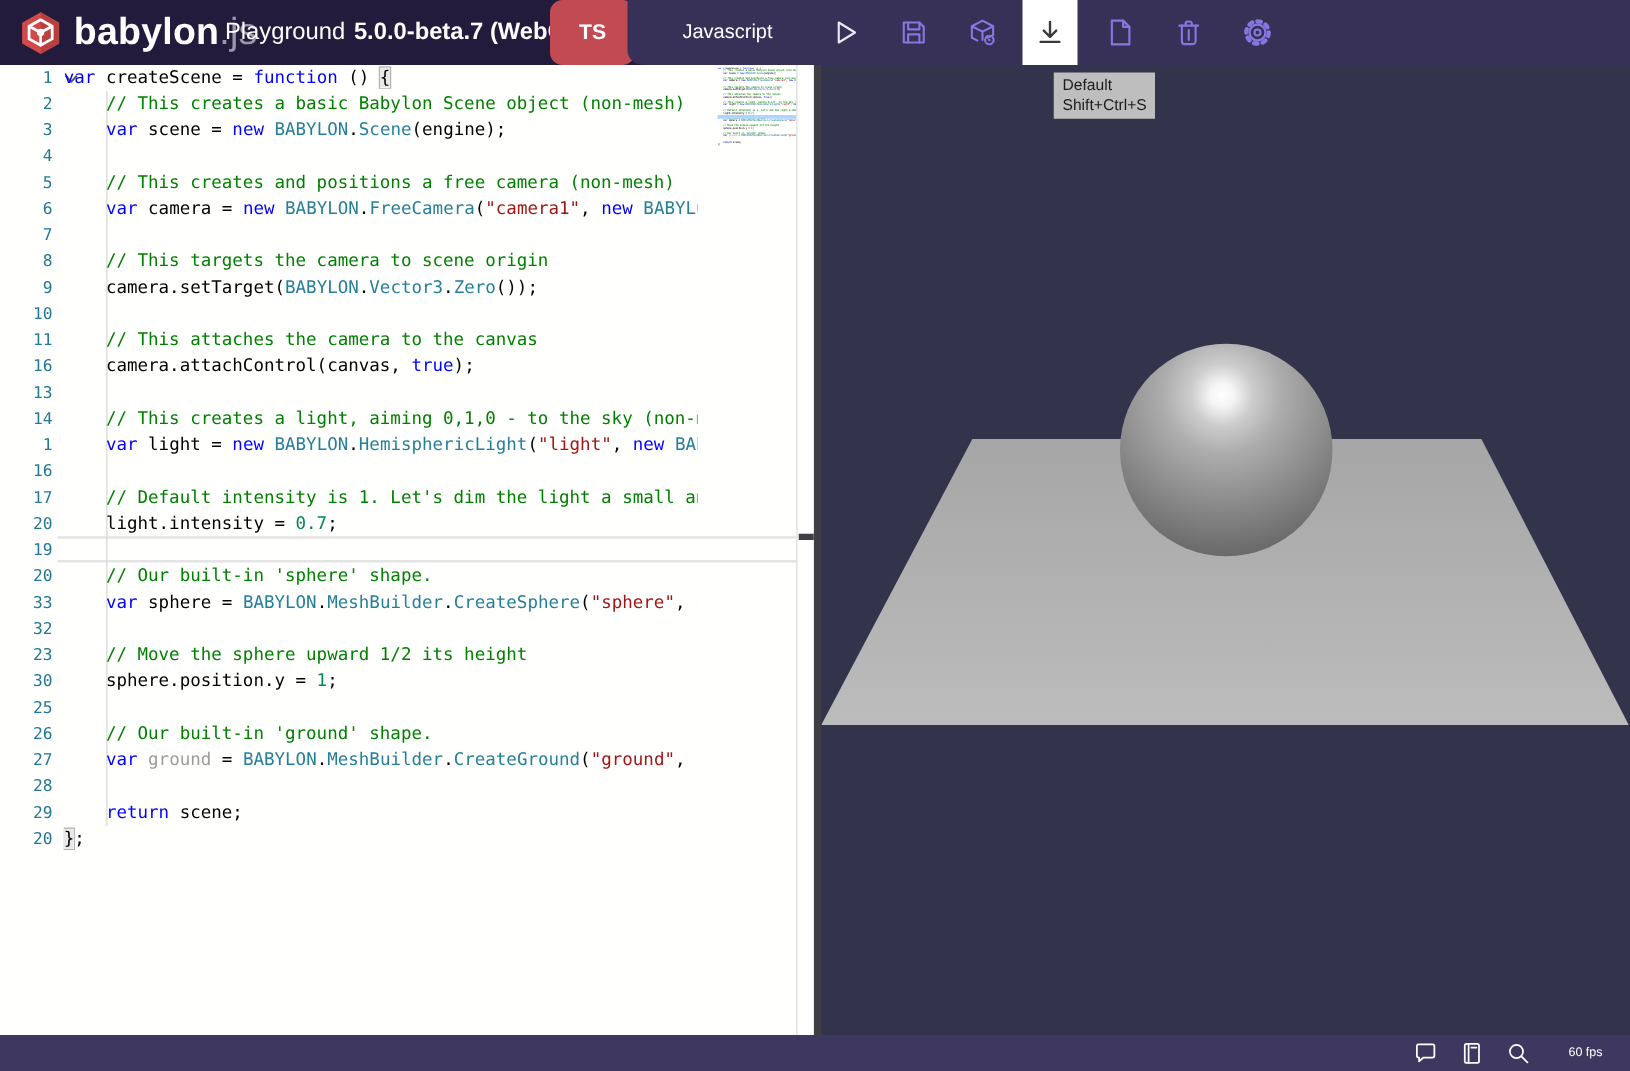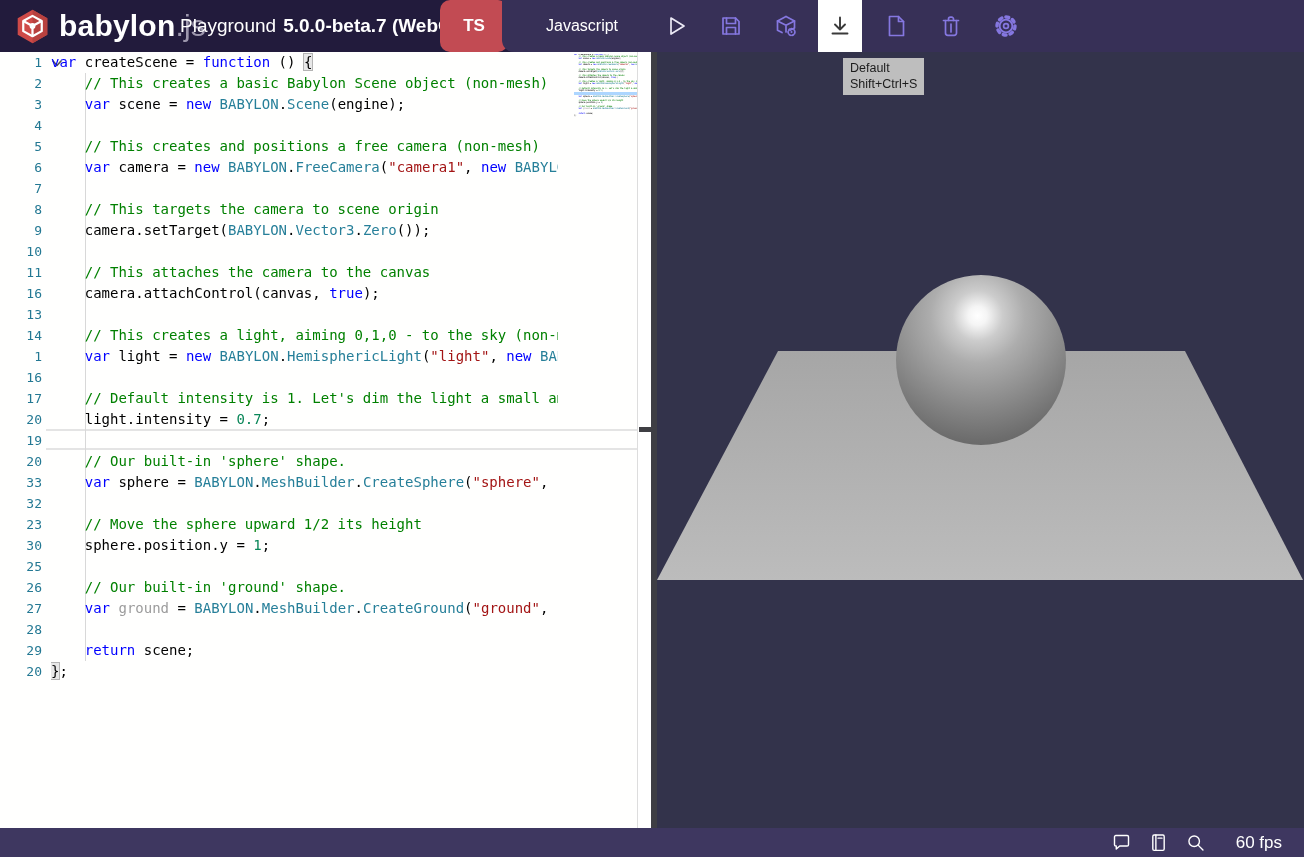--- a/index.html
+++ b/index.html
@@ -79,21 +79,21 @@
             clip-path:polygon(121px 0px, 528px 0px, 646px 229px, 0px 229px); }
   .sphere { position:absolute; left:239px; top:223px; width:170px; height:170px; border-radius:50%;
             background:radial-gradient(circle at 48% 24%, #ffffff 0%, #f5f5f5 6%, #cccccc 16%,
                        #adadad 30%, #999999 45%, #838383 62%, #6c6c6c 80%, #606060 95%, #5b5b5b 100%); }
 
   
   .footer { position:absolute; left:0; top:828px; width:1304px; height:29px; background:#3e3760; z-index:30;
             display:flex; align-items:center; justify-content:flex-end; padding-right:22px; gap:16px; }
   .ft-icon svg { width:21px; height:21px; fill:none; stroke:#fff; stroke-width:1.6;
                  stroke-linecap:round; stroke-linejoin:round; display:block; }
-  .fps { color:#fff; font-size:17px; margin-left:14px; }
+  .fps { color:#fff; font-size:10px; margin-left:14px; }
 </style>
 </head>
 <body>
 
 <div class="app">
 
   <div class="header">
     <div class="brand">
       <svg viewBox="0 0 40 40">
         <path d="M20 2 L36 11 V29 L20 38 L4 29 V11 Z" fill="#cf4a48"></path>

